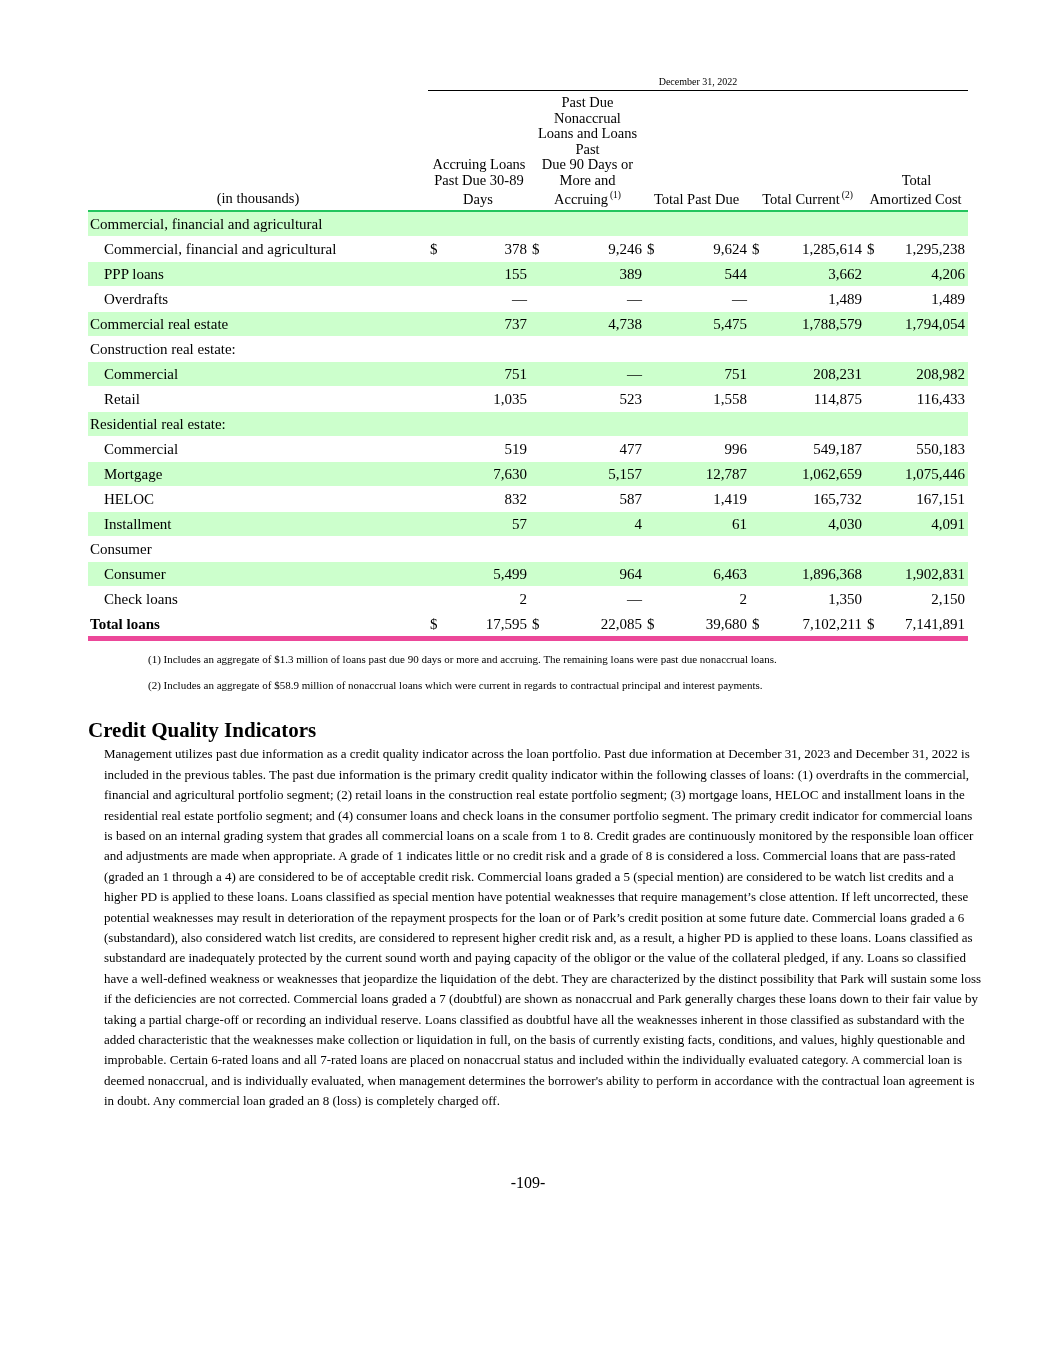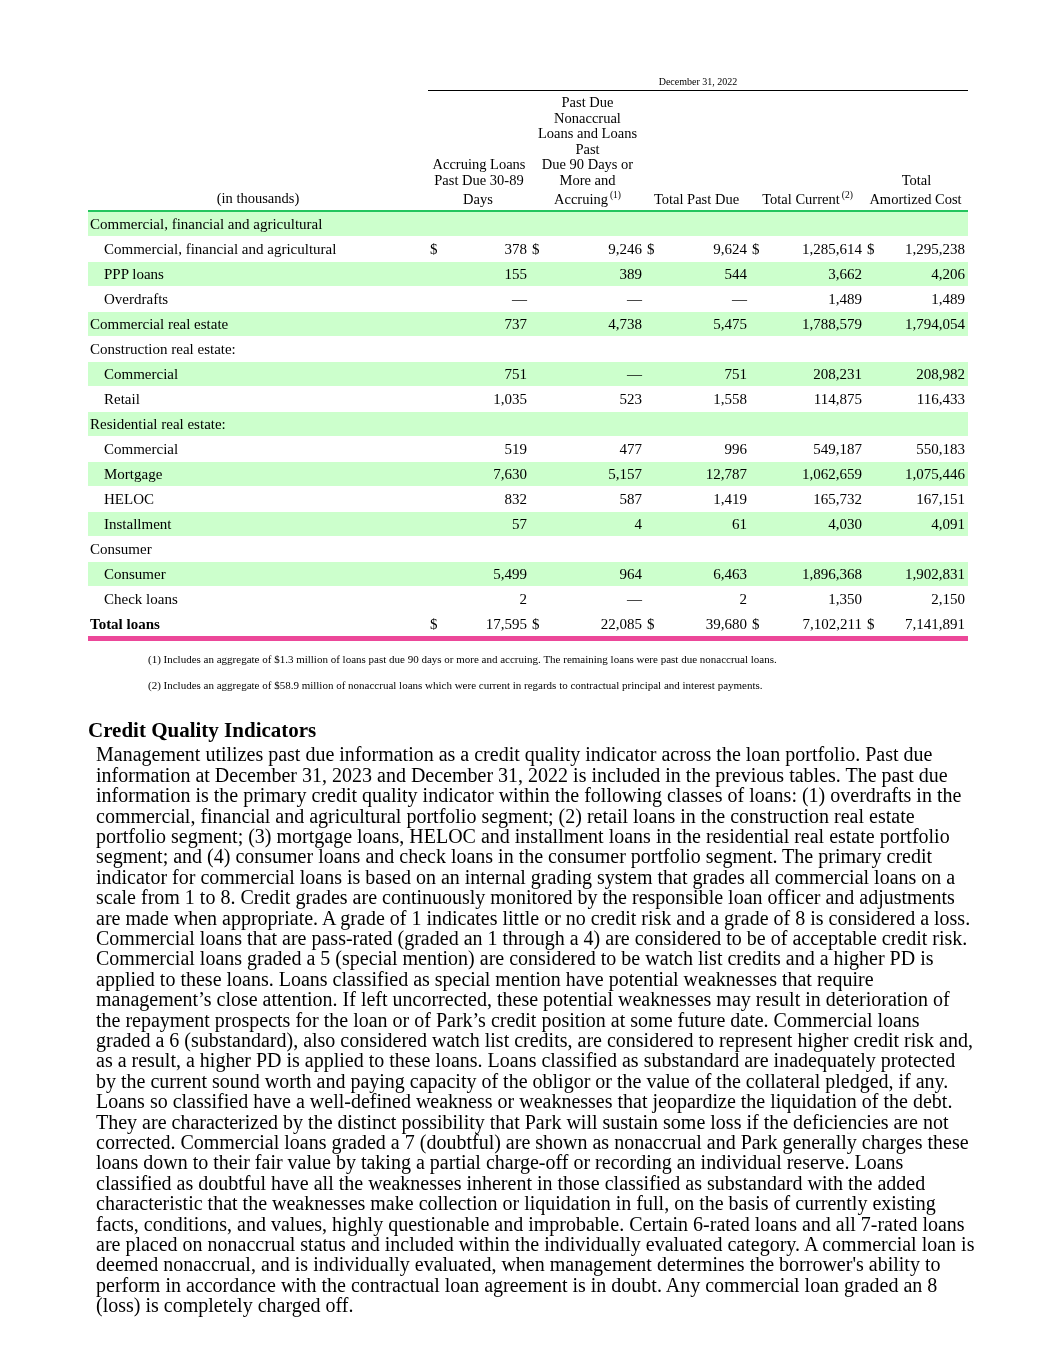--- a/index.html
+++ b/index.html
@@ -70,23 +70,23 @@
     font-size: 11px;
     line-height: 26px;
   }
   .heading {
     font-size: 21px;
     font-weight: bold;
     margin: 20px 0 0 0;
   }
   .para {
     width: 880px;
-    font-size: 20px;
+    font-size: 13px;
     line-height: 20.4px;
-    margin: 1px 0 0 8px;
+    margin: 1px 0 0 16px;
     text-align: left;
   }
   .pageno {
     text-align: center;
     font-size: 16px;
     margin-top: 62px;
   }
 </style>
 </head>
 <body>

